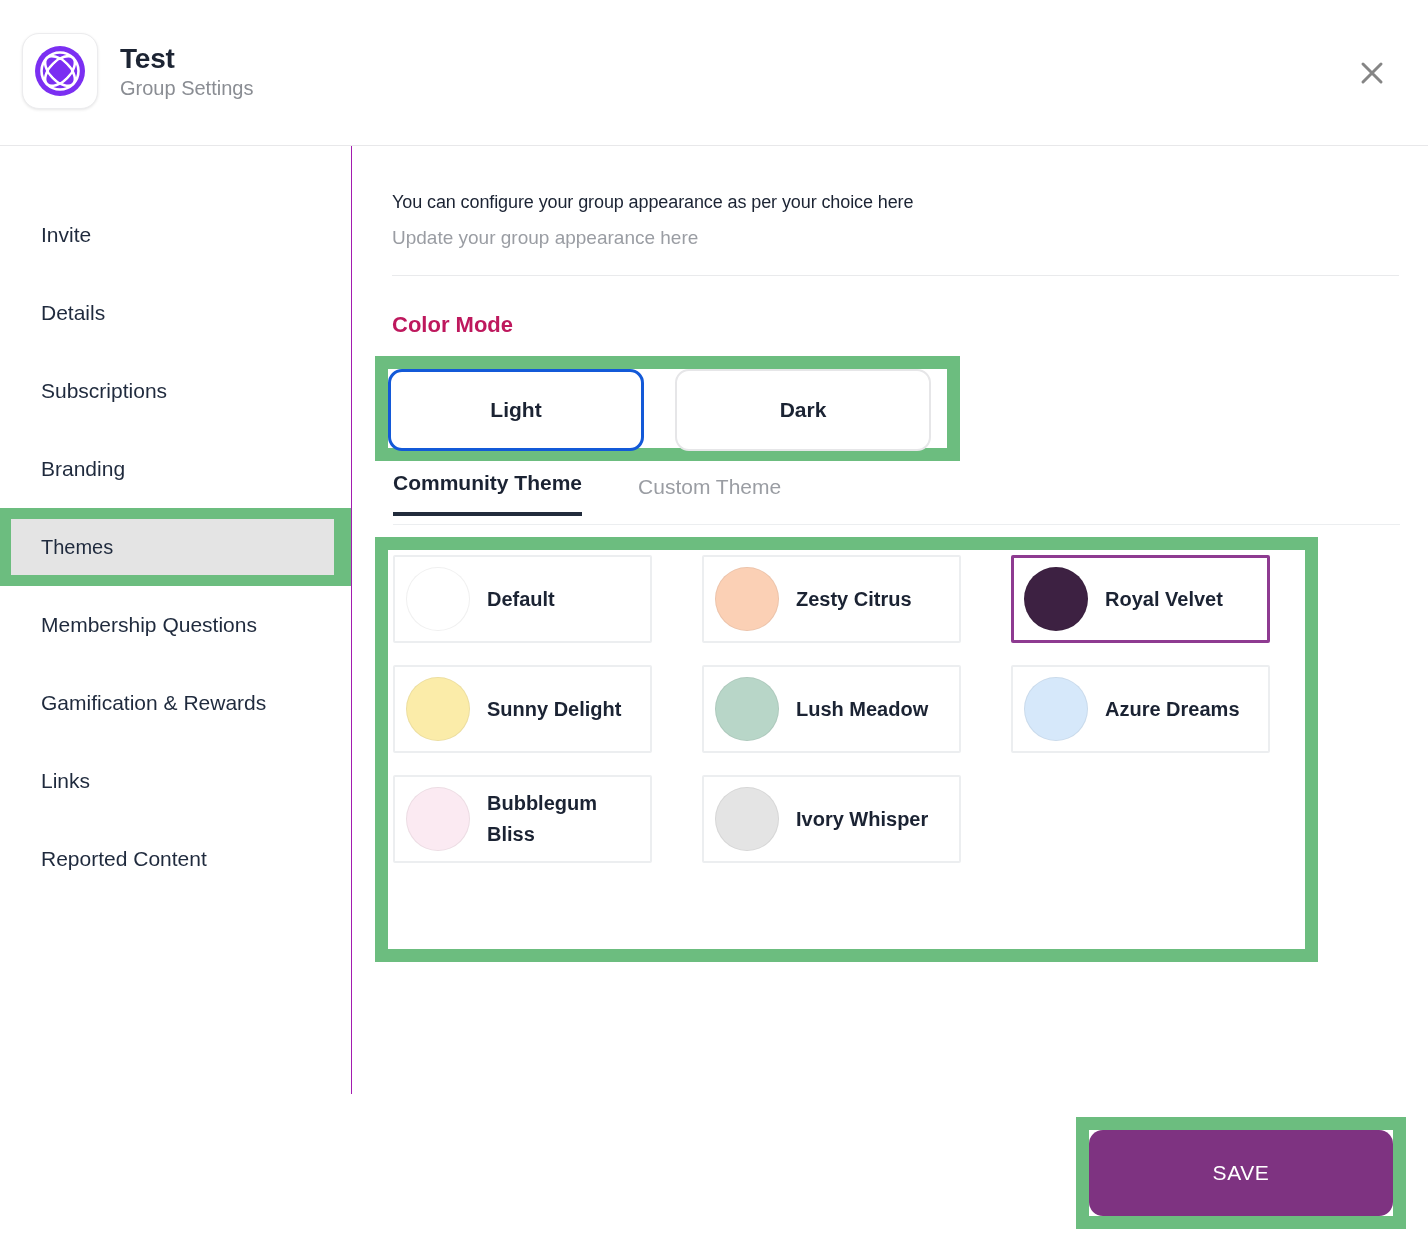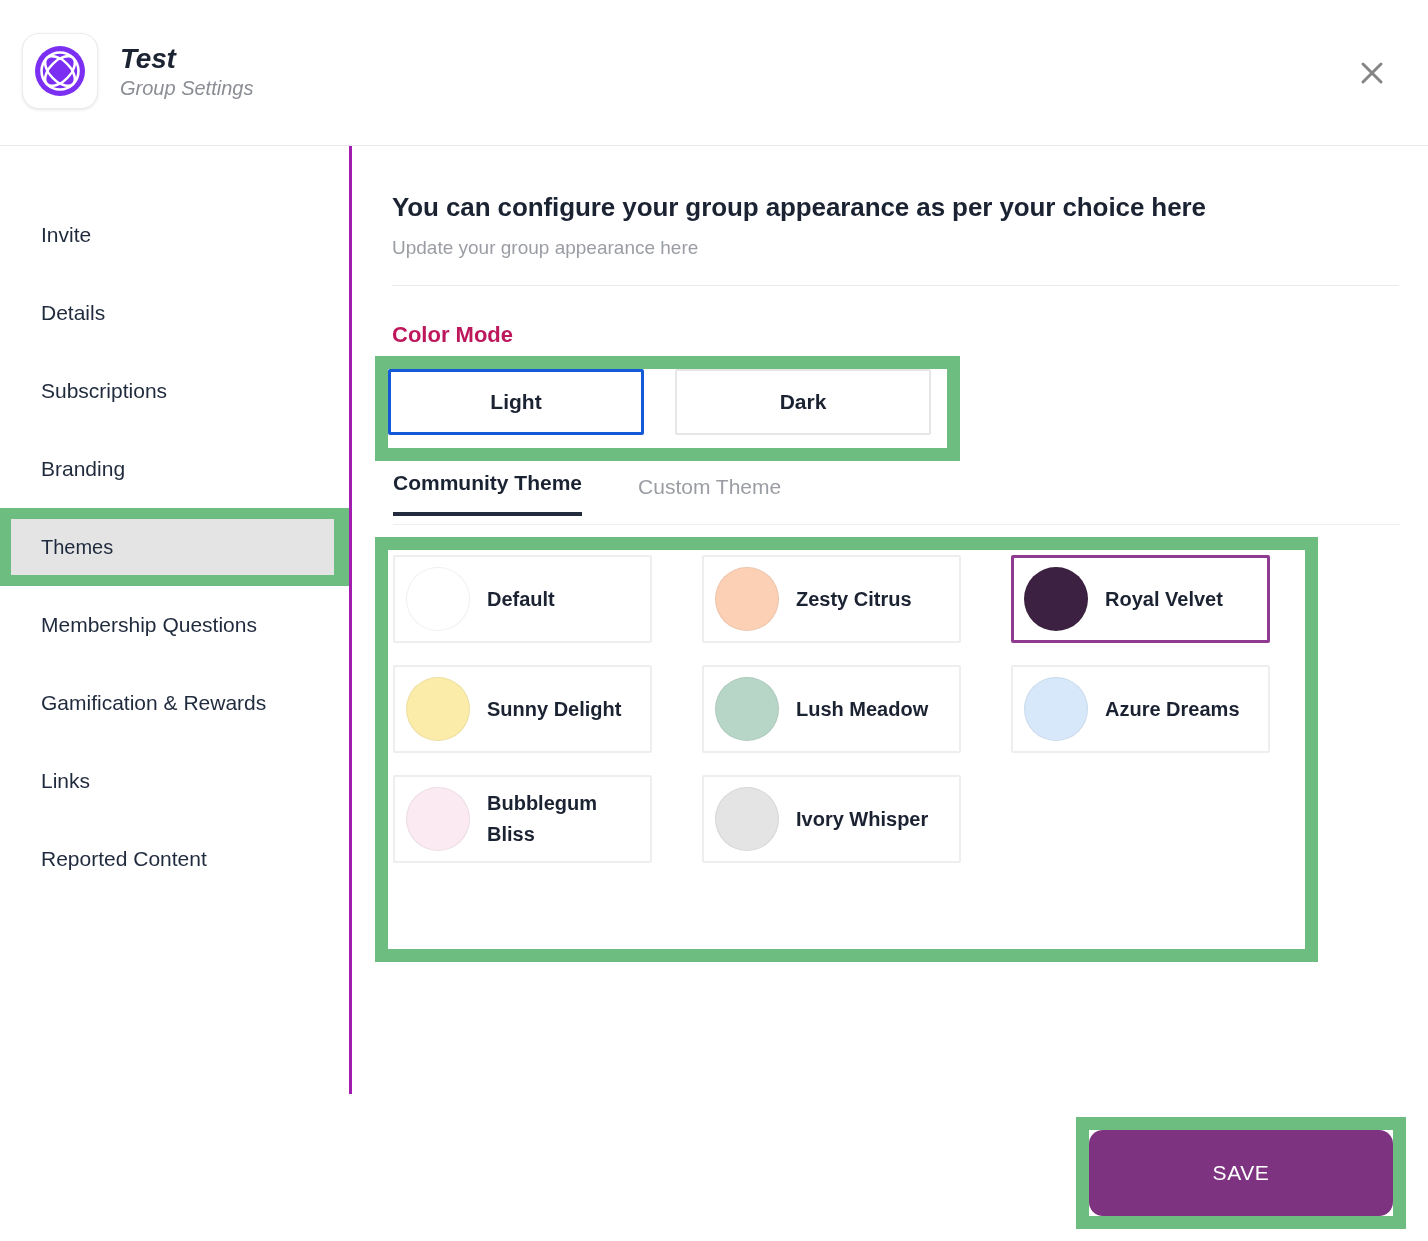--- a/index.html
+++ b/index.html
@@ -18,21 +18,20 @@
     overflow: hidden;
   }
 
   
   .header {
     position: absolute;
     left: 0; top: 0;
     width: 1428px; height: 146px;
     border-bottom: 1px solid #e8e8ea;
     background: #fff;
-    font-style: italic;
   }
   .brand {
     position: absolute;
     left: 22px; top: 33px;
     display: flex;
     align-items: center;
     gap: 22px;
   }
   .logo-tile {
     width: 76px; height: 76px;
@@ -58,21 +57,21 @@
     display: flex; align-items: center; justify-content: center;
     cursor: pointer;
     background: transparent; border: none;
   }
 
   
   .sidebar {
     position: absolute;
     left: 0; top: 146px;
     width: 352px; height: 948px;
-    border-right: 3px solid #a21caf;
+    border-right: 1px solid #a21caf;
     background: #fff;
     padding-top: 50px;
   }
   .nav-item {
     position: relative;
     height: 78px;
     display: flex; align-items: center;
     padding-left: 41px;
     font-size: 21px;
     color: #1f2a3d;
@@ -98,21 +97,21 @@
 
   
   .main {
     position: absolute;
     left: 352px; top: 146px;
     width: 1076px; height: 948px;
     background: #fff;
     padding: 46px 0 0 40px;
   }
   .section-title {
-    font-size: 26px; font-weight: 700; color: #1b2333;
+    font-size: 18px; font-weight: 400; color: #1b2333;
     letter-spacing: -.1px;
   }
   .section-sub {
     margin-top: 14px;
     font-size: 19px; color: #9a9da3; font-weight: 400;
   }
   .hr {
     margin-top: 26px;
     width: 1007px; height: 1px; background: #e9eaec;
   }
@@ -127,22 +126,22 @@
     border: 13px solid #6cbd7f;
     background: #ffffff;
   }
   .mode-row {
     position: absolute;
     left: 36px; top: 223px;
     display: flex;
     gap: 31px;
   }
   .mode-btn {
-    width: 256px; height: 66px;
-    border-radius: 2px;
+    width: 256px; height: 82px;
+    border-radius: 14px;
     background: #ffffff;
     display: flex; align-items: center; justify-content: center;
     font-size: 21px; font-weight: 700; color: #1b2333;
     cursor: pointer;
     border: 2px solid #e6e6e8;
   }
   .mode-btn.selected {
     border: 3px solid #1359d8;
   }
 

